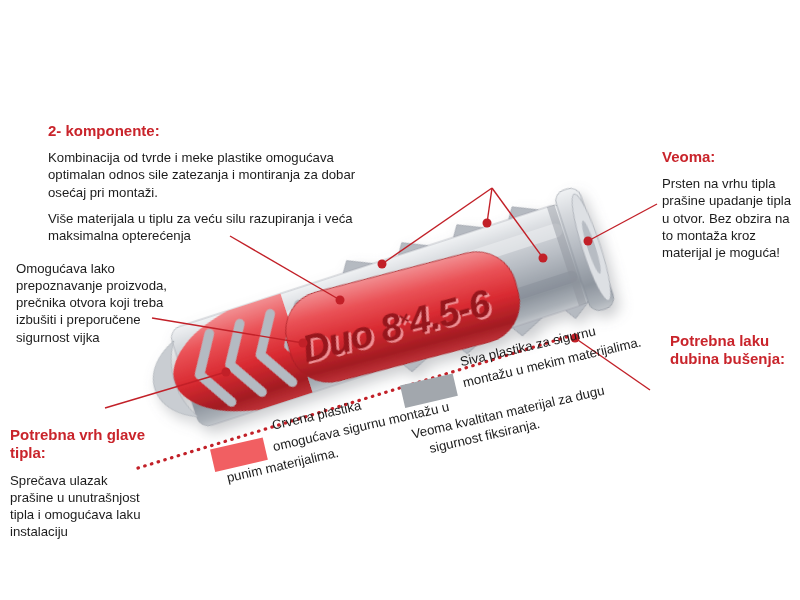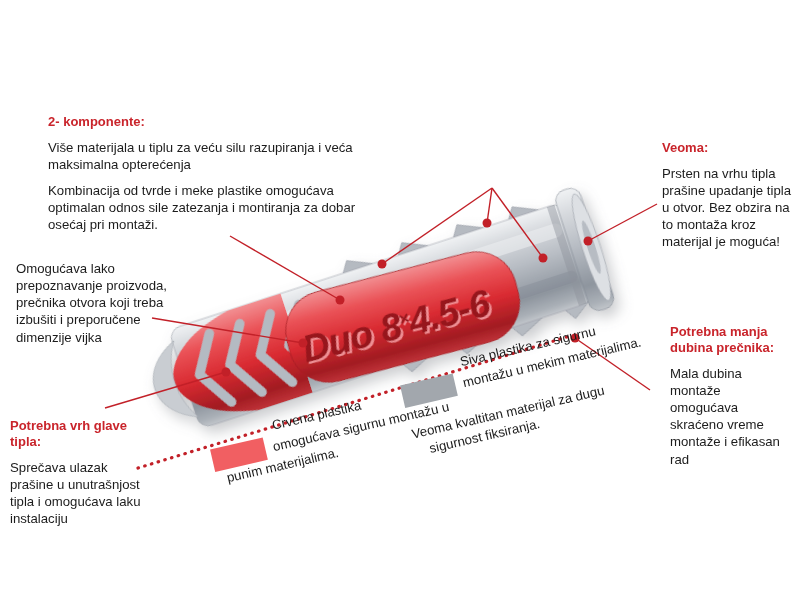--- a/index.html
+++ b/index.html
@@ -1,20 +1,20 @@
 <!DOCTYPE html>
 <html><head>
 <meta charset="utf-8">
 <style>
   html,body{margin:0;padding:0;}
   body{width:800px;height:600px;background:#ffffff;position:relative;overflow:hidden;
        font-family:"Liberation Sans", sans-serif;}
   svg.canvas{position:absolute;left:0;top:0;z-index:1;}
   .ann{position:absolute;z-index:2;color:#1c1c1c;font-size:13.2px;line-height:1.3;}
-  .ann h3{margin:0 0 9px;font-size:13px;color:#c9242b;line-height:1.22;font-weight:bold;}
+  .ann h3{margin:8px 0 9px;font-size:15px;color:#c9242b;line-height:1.22;font-weight:bold;}
   .ann p{margin:0 0 9px;}
   .legend{position:absolute;z-index:2;font-size:13.2px;color:#1c1c1c;line-height:1.4;
           transform-origin:0 0;transform:rotate(-13deg);white-space:nowrap;}
   .leg-row1{padding-left:66px;}
   .leg-row1g{padding-left:64px;}
   .leg-row2{display:flex;align-items:center;gap:8px;}
   .leg-row3{padding-left:10px;}
   .leg-row4{padding-left:14px;}
   .swatch{width:54px;height:23px;flex:0 0 auto;}
   .sw-red{background:#f15f62;}
@@ -103,44 +103,43 @@
     <circle cx="382" cy="264" r="4.5"></circle>
     <circle cx="487" cy="223" r="4.5"></circle>
     <circle cx="543" cy="258" r="4.5"></circle>
     <circle cx="588" cy="241" r="4.5"></circle>
     <circle cx="575" cy="338" r="4.5"></circle>
   </g>
 </svg>
 
 <div class="ann" style="left:48px;top:114px;width:340px;">
   <h3>2- komponente:</h3>
+  <p>Kombinacija od tvrde i meke plastike omogućava optimalan odnos sile zatezanja i montiranja za dobar osećaj pri montaži.</p>
   <p>Više materijala u tiplu za veću silu razupiranja i veća maksimalna opterećenja</p>
-  <p>Kombinacija od tvrde i meke plastike omogućava optimalan odnos sile zatezanja i montiranja za dobar osećaj pri montaži.</p>
 </div>
 
 <div class="ann" style="left:400px;top:106px;width:225px;">
 </div>
 
 <div class="ann" style="left:662px;top:140px;width:136px;">
   <h3>Veoma:</h3>
   <p>Prsten na vrhu tipla prašine upadanje tipla u otvor. Bez obzira na to montaža kroz materijal je moguća!</p>
 </div>
 
 <div class="ann" style="left:16px;top:260px;width:162px;">
-  <p>Omogućava lako prepoznavanje proizvoda, prečnika otvora koji treba izbušiti i preporučene dimenzije vijka</p>
+  <p>Omogućava lako prepoznavanje proizvoda, prečnika otvora koji treba izbušiti i preporučene sigurnost vijka</p>
 </div>
 
 <div class="ann" style="left:10px;top:418px;width:144px;">
   <h3>Potrebna vrh glave tipla:</h3>
   <p>Sprečava ulazak prašine u unutrašnjost tipla i omogućava laku instalaciju</p>
 </div>
 
 <div class="ann" style="left:670px;top:324px;width:120px;">
-  <h3>Potrebna manja dubina prečnika:</h3>
-  <p>Mala dubina montaže omogućava skraćeno vreme montaže i efikasan rad</p>
+  <h3>Potrebna laku dubina bušenja:</h3>
 </div>
 
 <div class="legend" style="left:206px;top:432px;">
   <div class="leg-row1">Crvena plastika</div>
   <div class="leg-row2">
     <span class="swatch sw-red"></span>
     <span>omogućava sigurnu montažu u</span>
   </div>
   <div class="leg-row3">punim materijalima.</div>
 </div>

